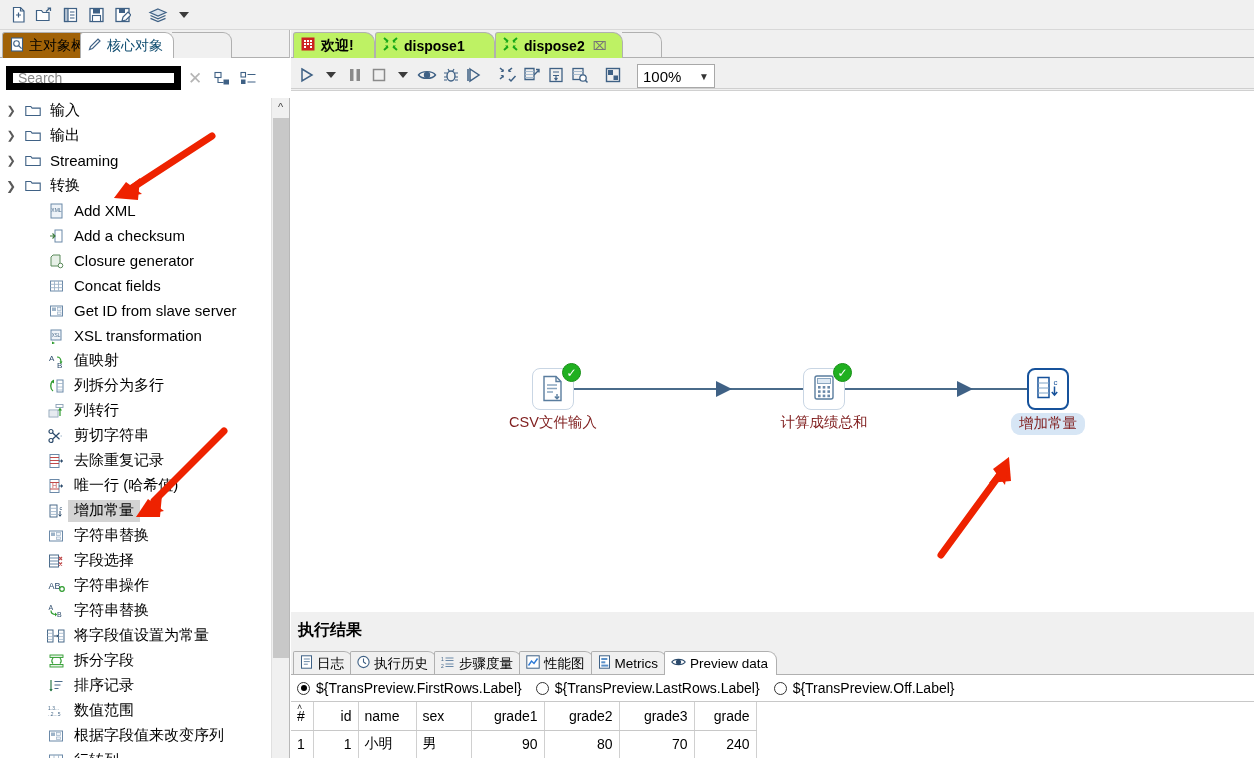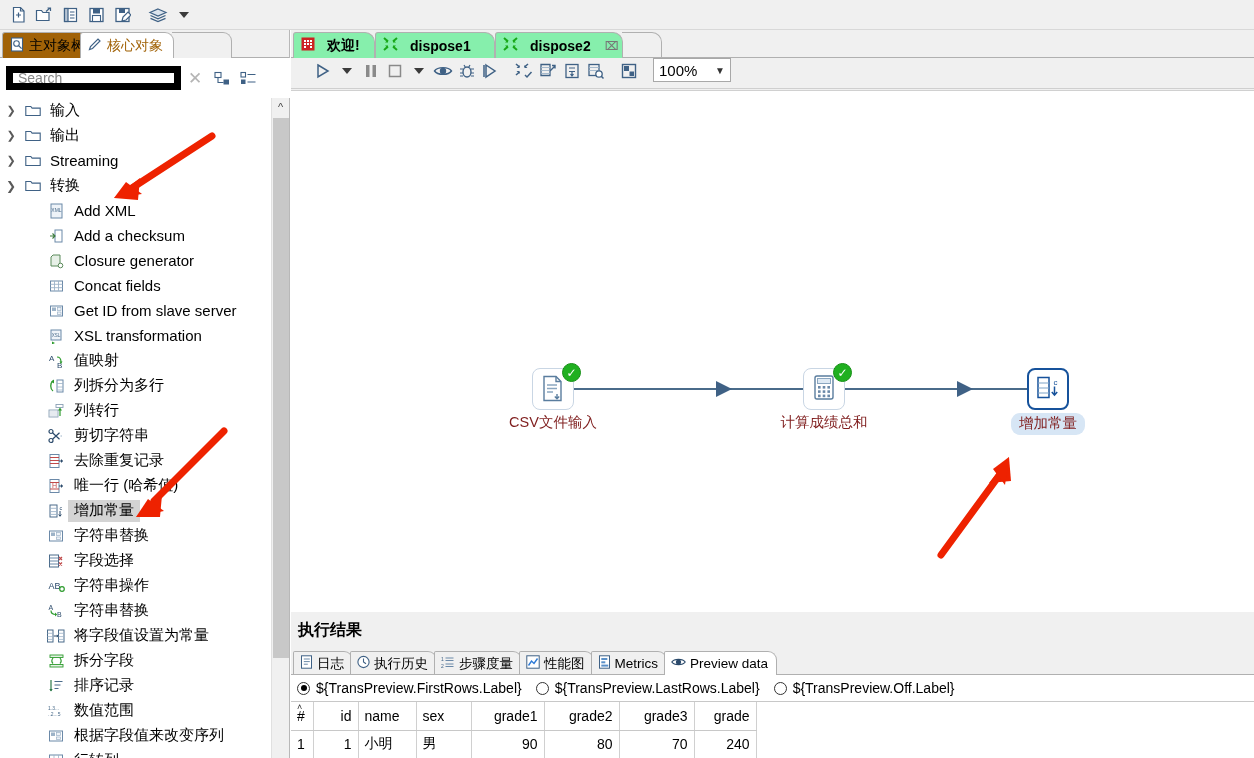--- a/index.html
+++ b/index.html
@@ -47,21 +47,21 @@
   .sb-tab {
     position: absolute; top: 2px; height: 26px;
     display: flex; align-items: center; gap: 5px;
     padding: 0 10px 0 7px;
     font-size: 14px;
     border: 1px solid #b0b0b0;
     border-bottom: none;
     border-radius: 3px 9px 0 0;
   }
   .sb-tab.inactive { left: 2px; background: #a16207; color: #000; }
-  .sb-tab.active { left: 80px; background: #ffffff; color: #a16207; z-index: 2; }
+  .sb-tab.active { left: 80px; background: #ffffff; color: #0c4a6e; z-index: 2; }
   .sb-tab-ghost {
     position: absolute; left: 172px; top: 2px; width: 60px; height: 26px;
     border-top: 1px solid #b0b0b0; border-right: 1px solid #b0b0b0;
     border-radius: 0 9px 0 0;
     background: #f0f0f0;
   }
 
   .search-row {
     position: absolute; top: 28px; left: 0; width: 290px; height: 40px;
     background: #ffffff;
@@ -129,35 +129,35 @@
   }
   .ed-tab {
     position: absolute; top: 2px; height: 26px;
     display: flex; align-items: center; gap: 6px;
     padding: 0 9px 0 7px;
     font-size: 14px;
     border: 1px solid #b0b0b0; border-bottom: none;
     border-radius: 3px 10px 0 0;
     background: #f0f0f0;
   }
-  .ed-tab.active { background: #86efac; font-weight: bold; z-index: 3; gap: 12px; }
+  .ed-tab.active { background: #bef264; font-weight: bold; z-index: 3; }
   .ed-tab .close-x { color: #777; font-size: 12px; margin-left: 2px; }
   .ed-tab-ghost {
     position: absolute; top: 2px; height: 26px; width: 40px;
     border-top: 1px solid #b0b0b0; border-right: 1px solid #b0b0b0;
     border-radius: 0 10px 0 0; background: #f0f0f0;
   }
   .ed-tabline {
     position:absolute; left:0; top:27px; width: 963px; height: 1px; background: #b0b0b0;
   }
 
   .ed-toolbar {
     position: absolute; top: 28px; left: 0; width: 963px; height: 31px;
     background: #f0f0f0;
-    display: flex; align-items: flex-start; padding-left: 20px;
+    display: flex; align-items: flex-end; padding-left: 4px;
     border-bottom: 1px solid #cfcfcf;
   }
   .et-btn { width: 24px; height: 26px; display:flex; align-items:center; justify-content:center;}
   .et-gap { width: 9px; }
   .zoom-combo {
     margin-left: 12px; width: 78px; height: 24px;
     border: 1px solid #a8a8a8; background: #fff;
     display: flex; align-items: center; justify-content: space-between;
     padding: 0 5px; font-size: 15px;
   }

